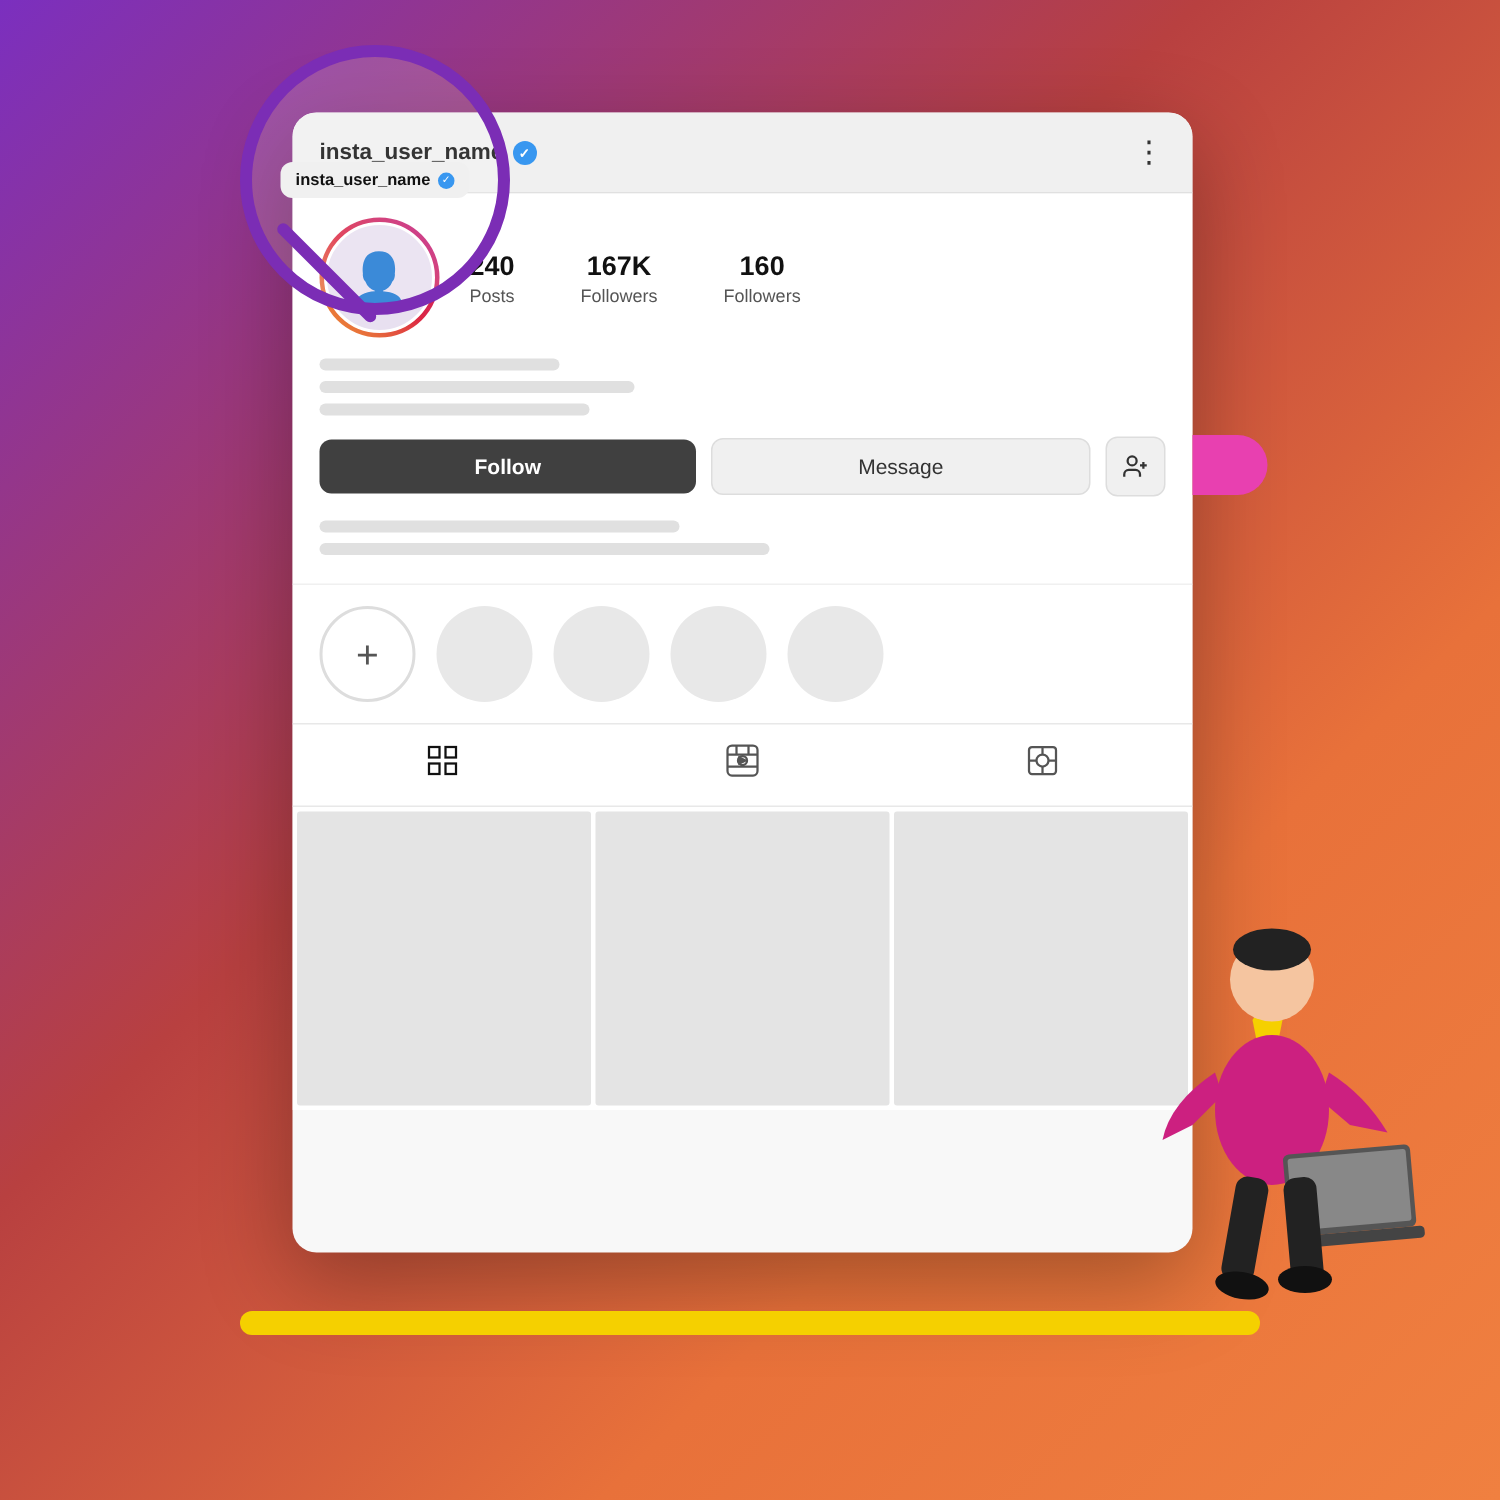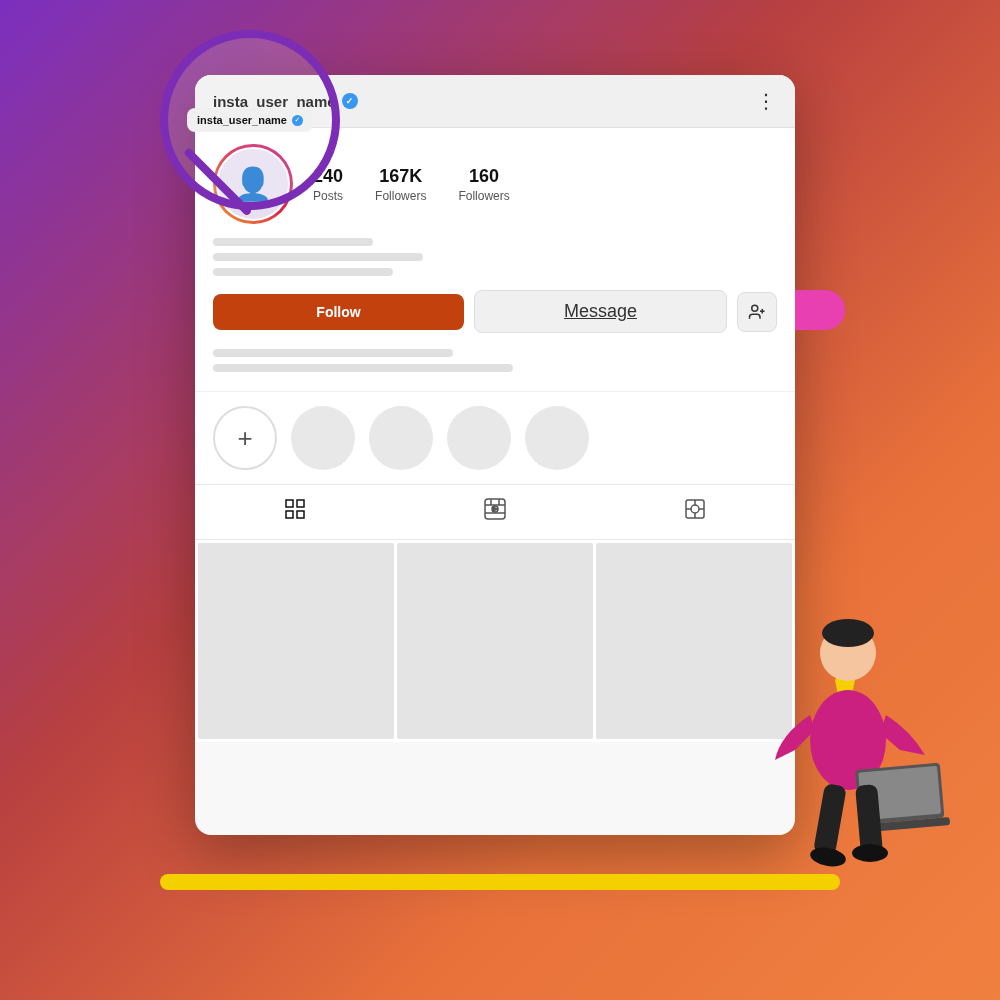--- a/index.html
+++ b/index.html
@@ -100,21 +100,21 @@
       overflow: hidden;
       border: 2px solid white;
     }
     .avatar-icon {
       font-size: 32px;
       color: #9060b0;
     }
 
     .stats-row {
       display: flex;
-      gap: 32px;
+      gap: 44px;
       flex: 1;
     }
     .stat-item {
       display: flex;
       flex-direction: column;
       align-items: center;
       gap: 2px;
     }
     .stat-num {
       font-weight: 700;
@@ -140,40 +140,39 @@
 
     
     .action-buttons {
       display: flex;
       gap: 10px;
       margin-bottom: 16px;
       align-items: center;
     }
     .btn-follow {
       flex: 1;
-      background: #c2410c;
+      background: #404040;
       color: white;
       border: none;
       border-radius: 8px;
       padding: 10px;
       font-size: 14px;
       font-weight: 600;
       cursor: pointer;
     }
     .btn-message {
       flex: 1;
       background: #f0f0f0;
       color: #333;
       border: 1px solid #ddd;
       border-radius: 8px;
       padding: 10px;
-      font-size: 18px;
+      font-size: 14px;
       font-weight: 500;
       cursor: pointer;
-      text-decoration: underline;
     }
     .btn-add-friend {
       width: 40px;
       height: 40px;
       background: #f0f0f0;
       border: 1px solid #ddd;
       border-radius: 8px;
       display: flex;
       align-items: center;
       justify-content: center;

